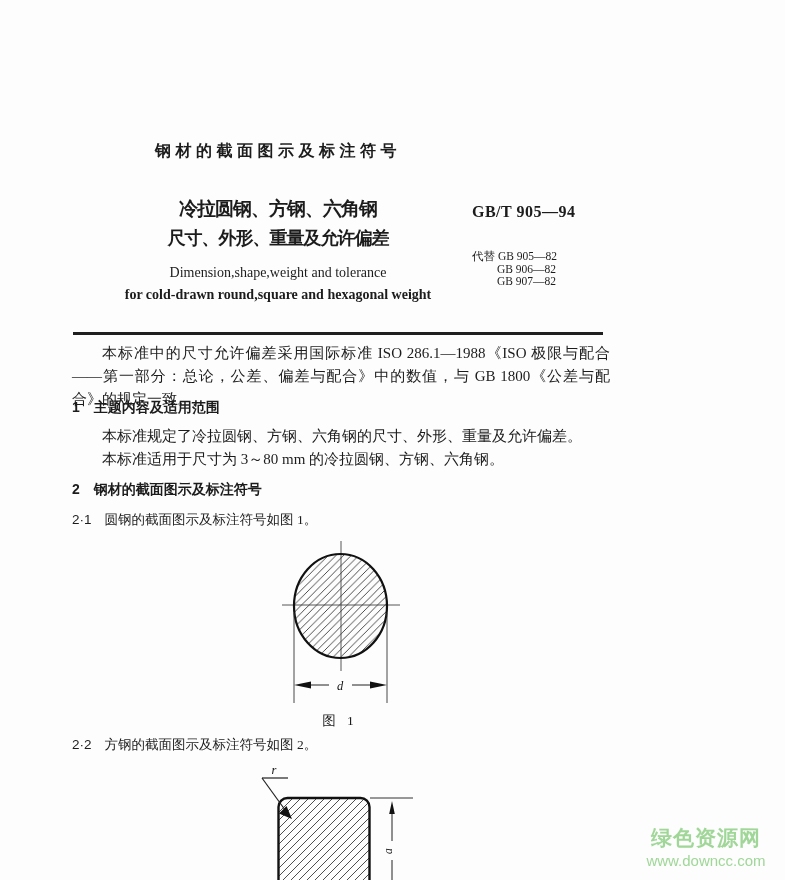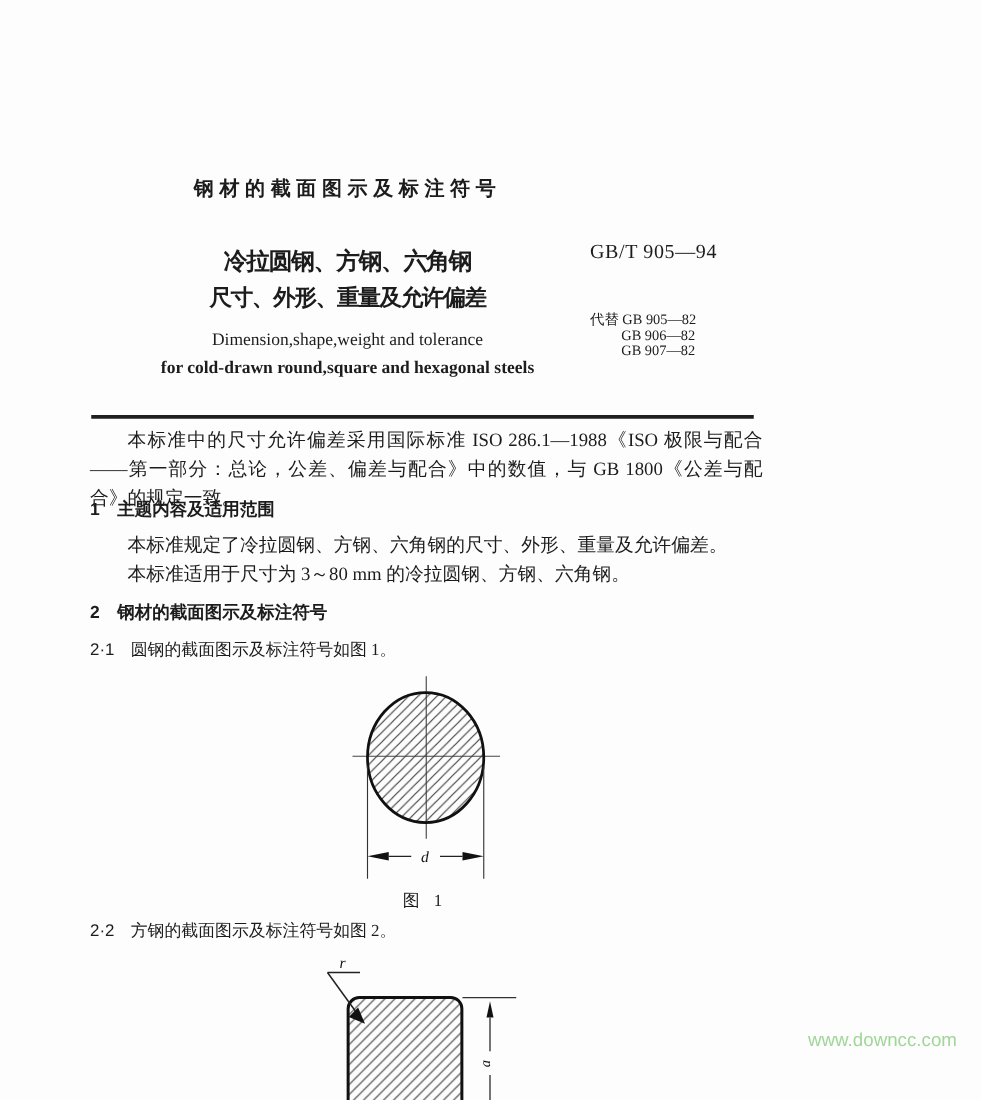--- a/index.html
+++ b/index.html
@@ -19,21 +19,21 @@
                 font-size: 16px; letter-spacing: 4.5px; }
   #t-cn1 { left: 60px; top: 196px; width: 436px; text-align: center;
            font-size: 19px; letter-spacing: -1px; }
   #t-cn2 { left: 60px; top: 226px; width: 436px; text-align: center;
            font-size: 18px; letter-spacing: -1px; }
   #t-en1 { left: 60px; top: 265px; width: 436px; text-align: center;
            font-size: 14px; font-weight: normal; }
   #t-en2 { left: 60px; top: 287px; width: 436px; text-align: center;
            font-size: 14px; font-weight: bold; }
 
-  #std-code { left: 472px; top: 193px; font-size: 16px; font-weight: normal; letter-spacing: .5px; }
+  #std-code { left: 472px; top: 203px; font-size: 16px; font-weight: bold; letter-spacing: .5px; }
   #replaces { left: 472px; top: 250px; font-size: 11.5px; line-height: 12.5px; }
   #replaces .ind { padding-left: 25px; }
 
   #rule { left: 73px; top: 332px; width: 530px; height: 2.5px; background: #1f1f1f; }
 
   .bodytext { font-size: 15px; }
   #intro { left: 72px; top: 342px; width: 538px; line-height: 23px;
            text-align: justify; text-indent: 2em; }
 
   .h-num { margin-right: 14px; }
@@ -56,21 +56,21 @@
   #wm-line1 { font-size: 21px; font-weight: bold; letter-spacing: 1px; }
   #wm-line2 { font-size: 15px; }
 </style>
 </head>
 <body>
 
 <div class="abs hei" id="t-national">钢材的截面图示及标注符号</div>
 <div class="abs hei" id="t-cn1">冷拉圆钢、方钢、六角钢</div>
 <div class="abs hei" id="t-cn2">尺寸、外形、重量及允许偏差</div>
 <div class="abs" id="t-en1">Dimension,shape,weight and tolerance</div>
-<div class="abs" id="t-en2">for cold-drawn round,square and hexagonal steels</div>
+<div class="abs" id="t-en2">for cold-drawn round,square and hexagonal weight</div>
 
 <div class="abs" id="std-code">GB/T 905—94</div>
 
 <div class="abs" id="replaces">
   <div>代替 GB 905—82</div>
   <div class="ind">GB 906—82</div>
   <div class="ind">GB 907—82</div>
 </div>
 
 <div class="abs" id="rule"></div>
@@ -130,14 +130,15 @@
   <line x1="32" y1="21" x2="58" y2="21" stroke="#222" stroke-width="1.2"></line>
   <line x1="32" y1="21" x2="58" y2="57" stroke="#222" stroke-width="1.2"></line>
   <polygon points="62,62 49,56.5 56.5,49" fill="#111"></polygon>
   <polygon points="162,44 159.2,57 164.8,57" fill="#111"></polygon>
   <line x1="162" y1="57" x2="162" y2="84" stroke="#222" stroke-width="1"></line>
   <line x1="162" y1="103" x2="162" y2="123" stroke="#222" stroke-width="1"></line>
   <text x="162" y="94" transform="rotate(-90 162 94)" font-size="11.5" font-style="italic" text-anchor="middle" fill="#111" font-family="Liberation Serif, serif">a</text>
 </svg>
 
 <div class="abs sans" id="wm">
+  <div id="wm-line1">绿色资源网</div>
   <div id="wm-line2">www.downcc.com</div>
 </div>
 
 </body></html>

